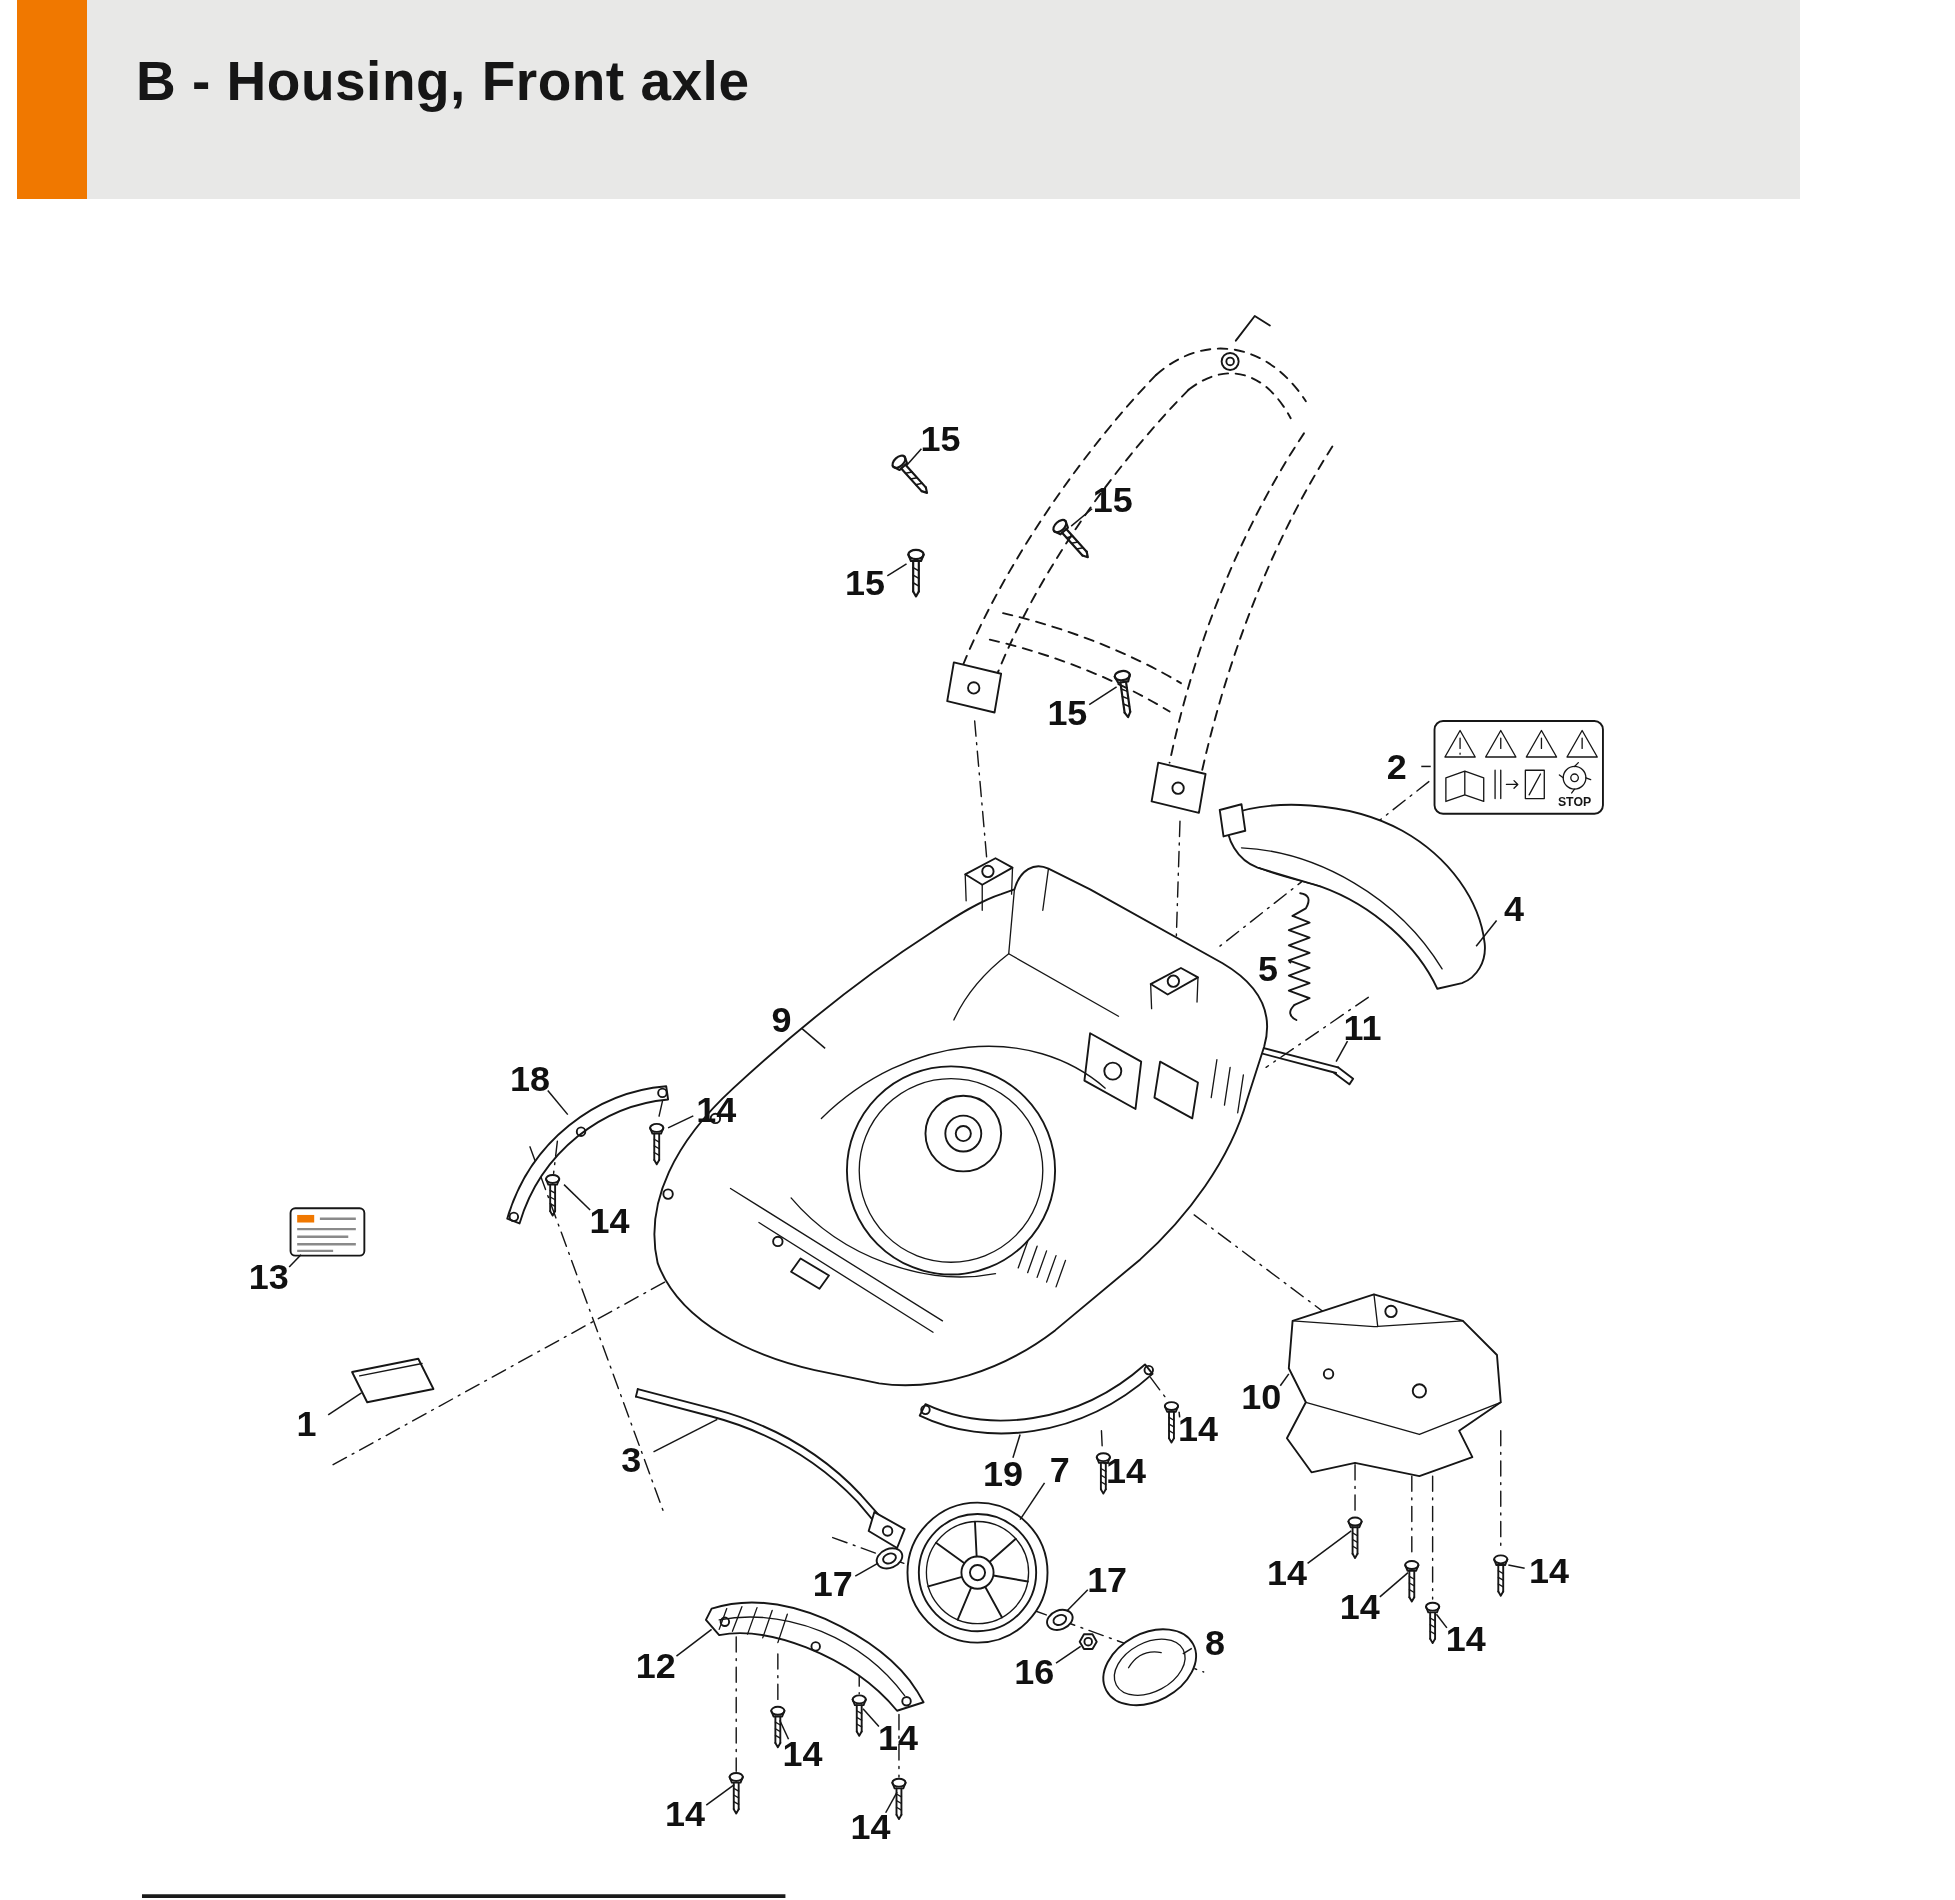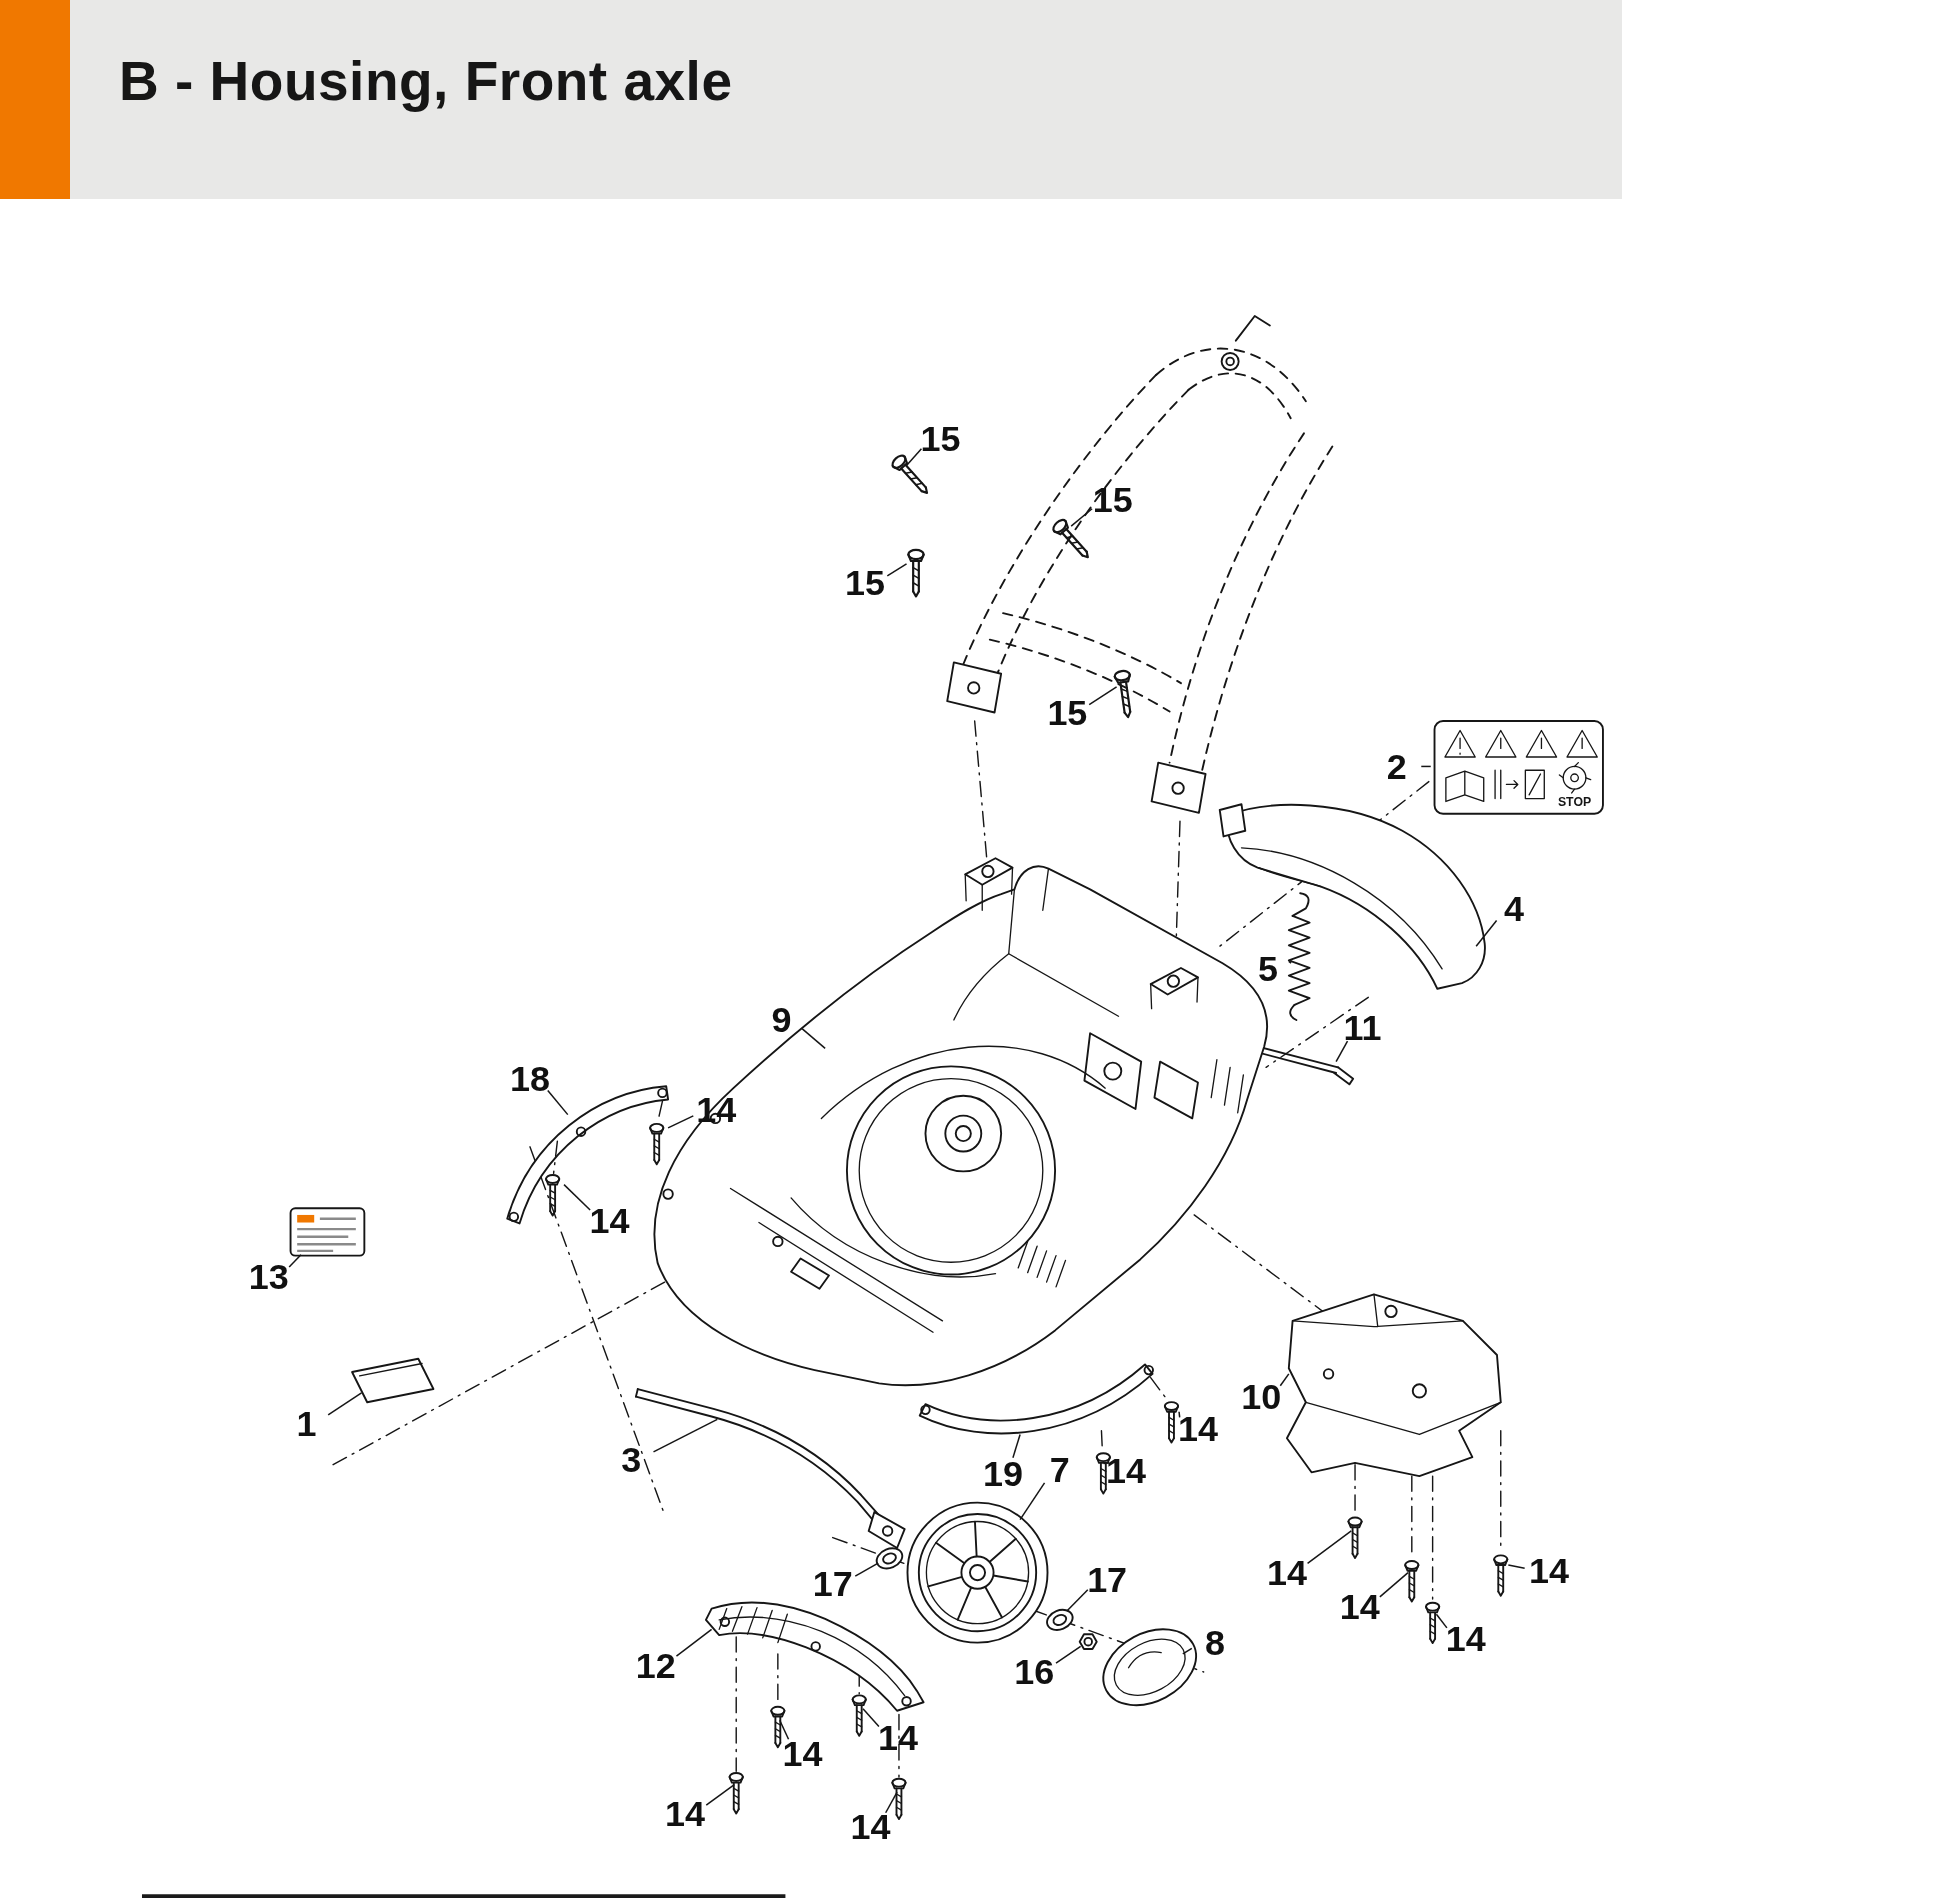--- a/index.html
+++ b/index.html
@@ -1,19 +1,19 @@
 <!DOCTYPE html>
 <html style="--accent: #F07800; --header-bg: #E8E8E7;font-size:15px"><head>
 <meta charset="utf-8">
 <style>
   * { margin:0; padding:0; box-sizing:border-box; }
   html,body { width:1955px; height:1900px; }
   body { position:relative; background:#ffffff; font-family:"Liberation Sans", sans-serif; overflow:hidden; }
 
-  .header { position:absolute; top:0; left:0; width:1622px; height:199px; background:var(--header-bg,#e8e8e7); }
+  .header { position:absolute; top:0; left:17px; width:1783px; height:199px; background:var(--header-bg,#e8e8e7); }
   .accent  { position:absolute; top:0; left:0; width:70px; height:199px; background:var(--accent,#f07800); }
   .title   { position:absolute; left:119px; top:49px; font-size:55px; font-weight:bold; color:#161616; letter-spacing:0.5px; }
 
   .canvas { position:absolute; top:0; left:0; width:1955px; height:1900px; }
   svg { display:block; width:1955px; height:1900px; }
 
   .ln   { stroke:#161616; stroke-width:2; fill:none; stroke-linecap:round; stroke-linejoin:round; }
   .fw   { fill:#ffffff; }
   .thin { stroke-width:1.4; }
   .dash    { stroke-dasharray:10 8; }

